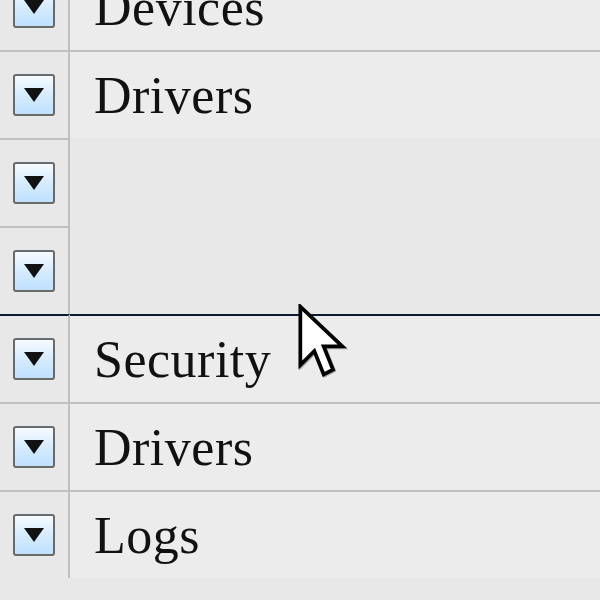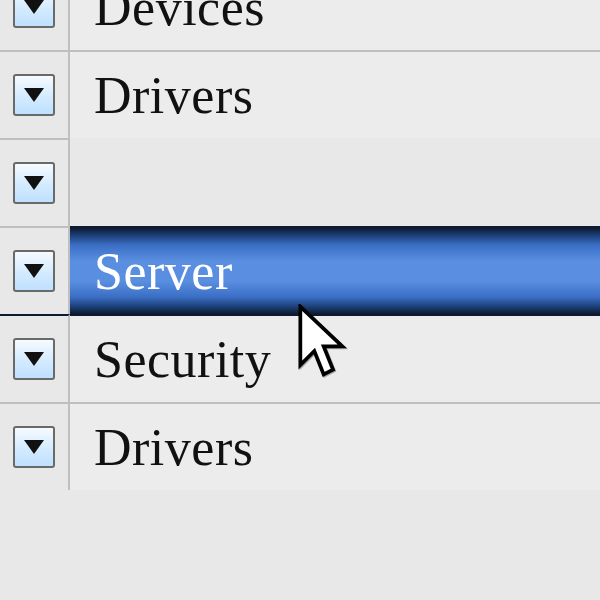--- a/index.html
+++ b/index.html
@@ -138,21 +138,20 @@
   <div class="row selected">
     <div class="expander-cell">
       <div class="expander">
         <span>
           <svg viewBox="0 0 20 14">
               <polygon points="0,0 20,0 10,14" fill="#111"></polygon>
             </svg>
         </span>
       </div>
     </div>
-    <div class="label-cell">Server</div>
   </div>
 
   <div class="row">
     <div class="expander-cell">
       <div class="expander">
         <span>
           <svg viewBox="0 0 20 14">
               <polygon points="0,0 20,0 10,14" fill="#111"></polygon>
             </svg>
         </span>
@@ -167,20 +166,32 @@
         <span>
           <svg viewBox="0 0 20 14">
               <polygon points="0,0 20,0 10,14" fill="#111"></polygon>
             </svg>
         </span>
       </div>
     </div>
     <div class="label-cell">Drivers</div>
   </div>
 
+  <div class="row">
+    <div class="expander-cell">
+      <div class="expander">
+        <span>
+          <svg viewBox="0 0 20 14">
+              <polygon points="0,0 20,0 10,14" fill="#111"></polygon>
+            </svg>
+        </span>
+      </div>
+    </div>
+    <div class="label-cell">Logs</div>
+  </div>
 
 </div>
 
 <div class="cursor" style="left:298px;top:304px;">
   <svg viewBox="0 0 24 34">
     <polygon points="1,1 1,26 7,20 11,30 15,28 11,18 19,18" fill="#ffffff" stroke="#000000" stroke-width="1.6"></polygon>
   </svg>
 </div>
 
 </body></html>

